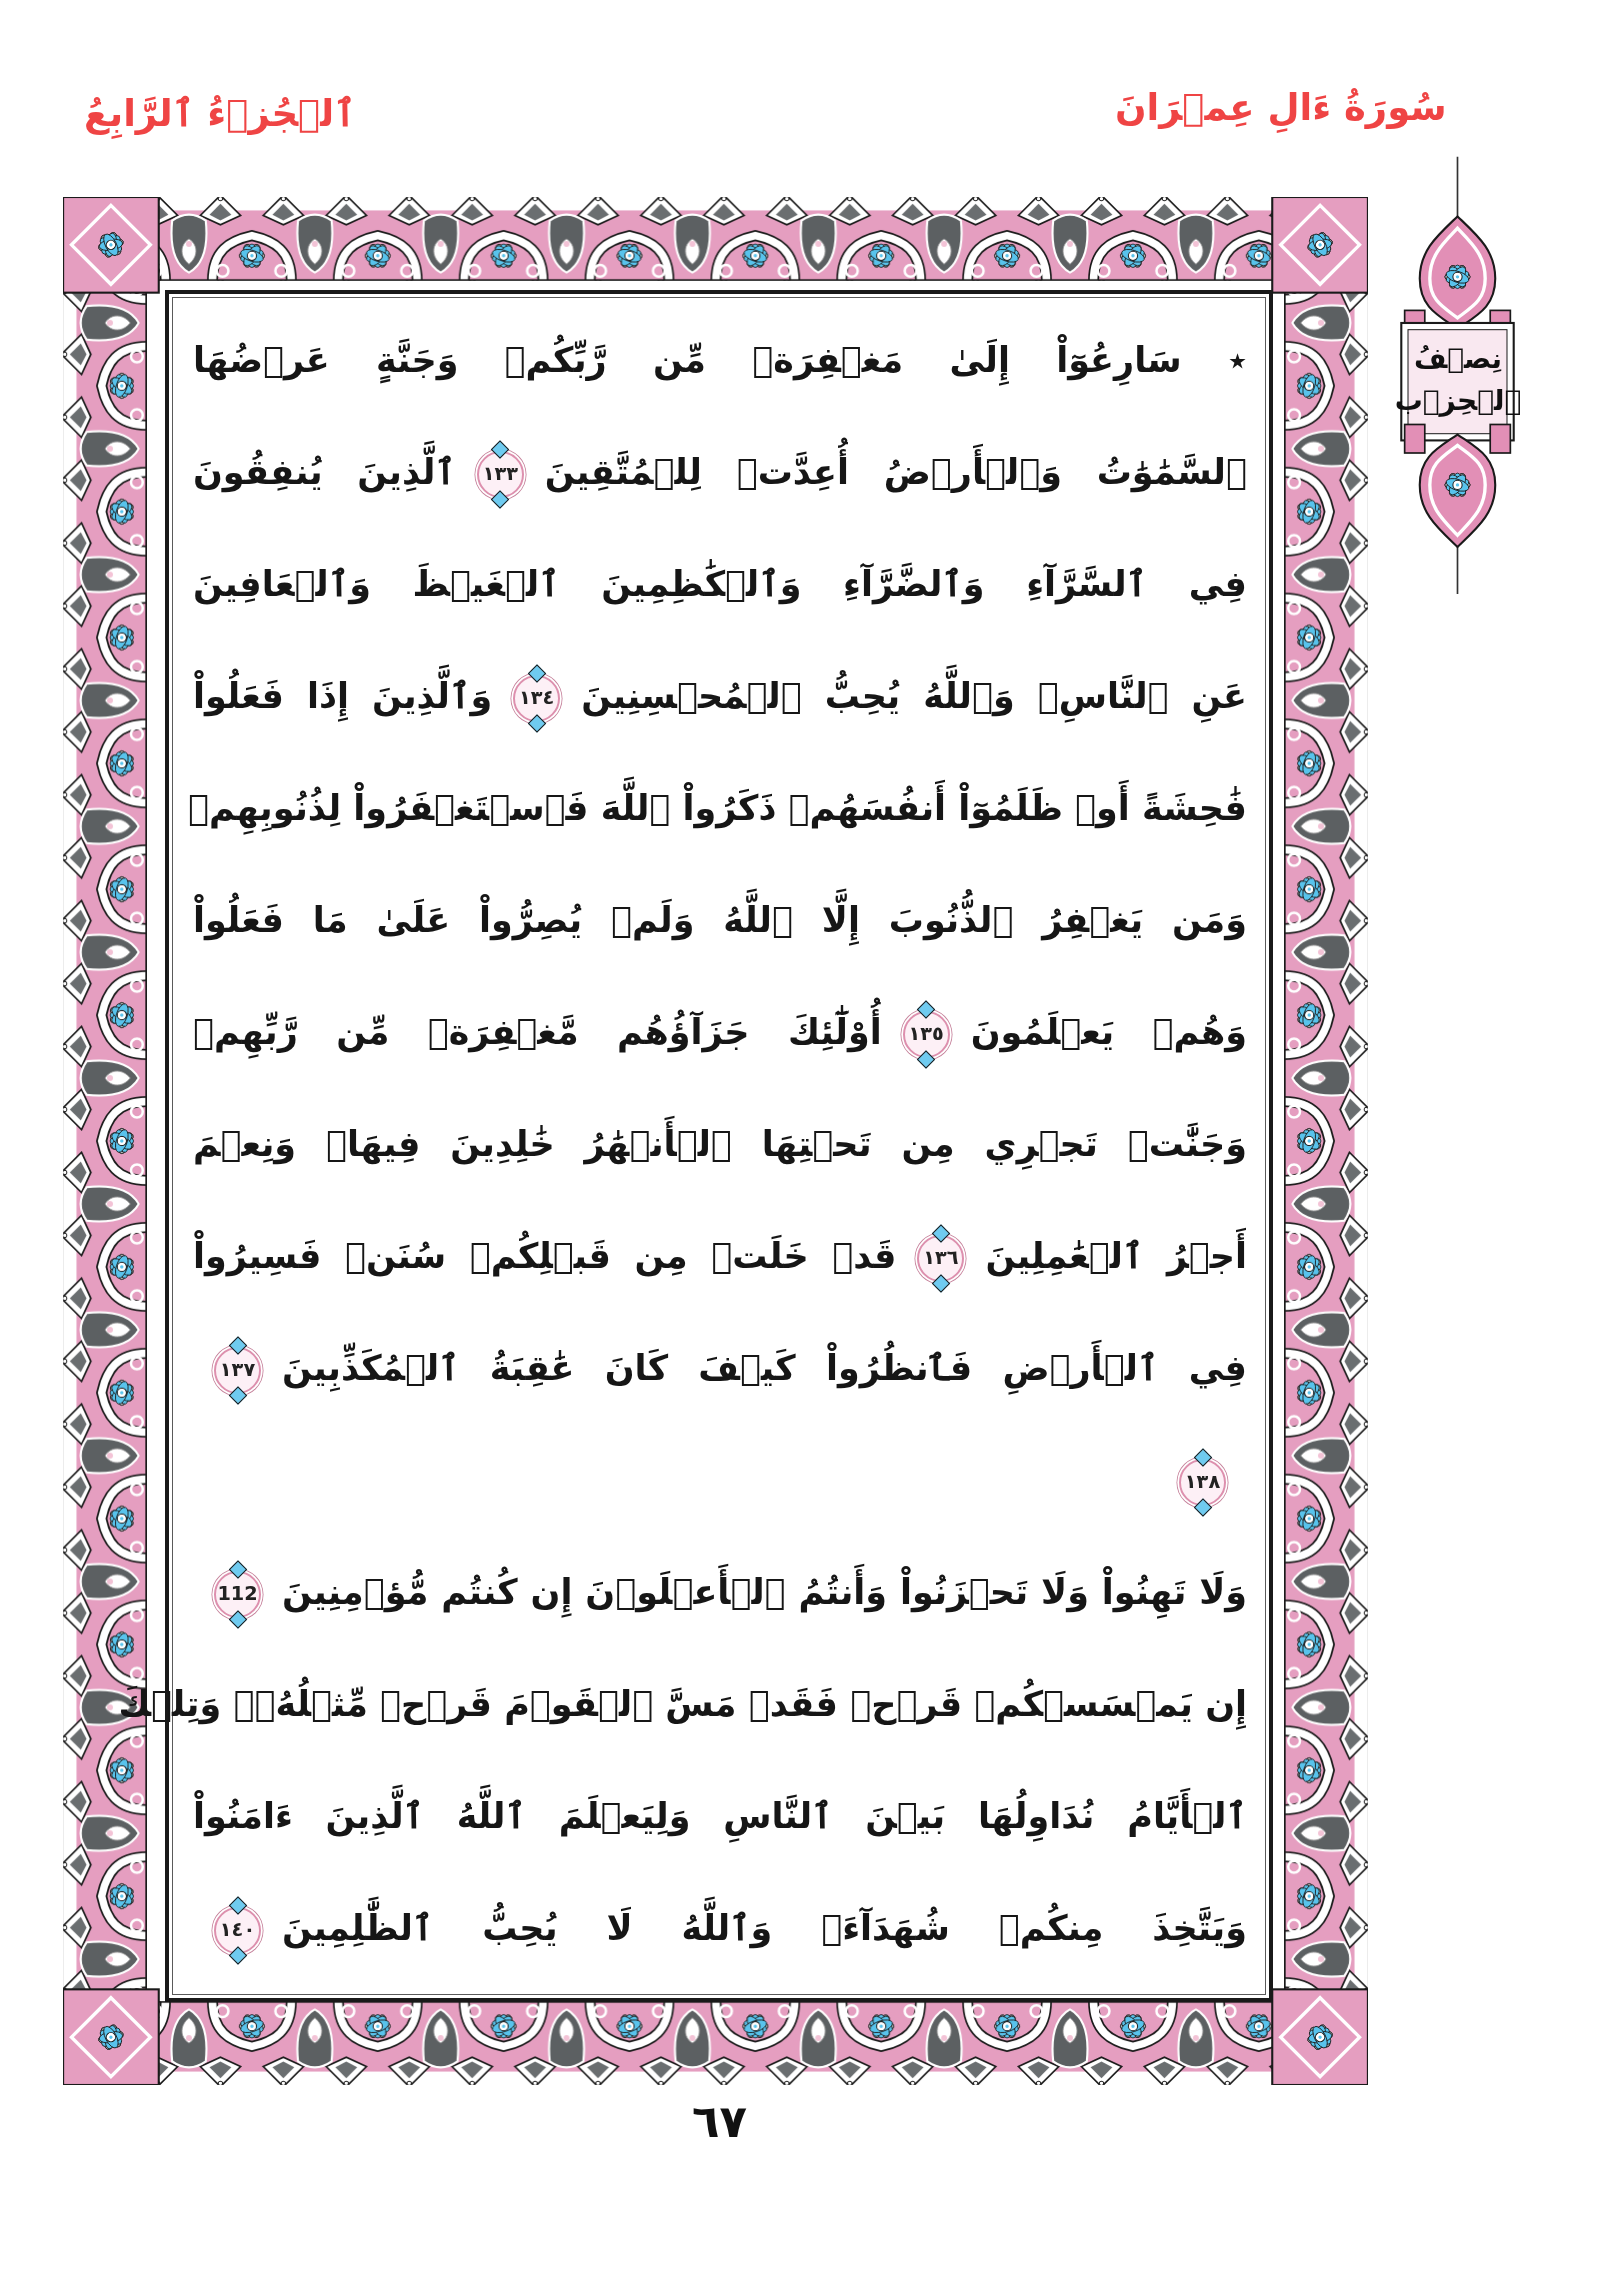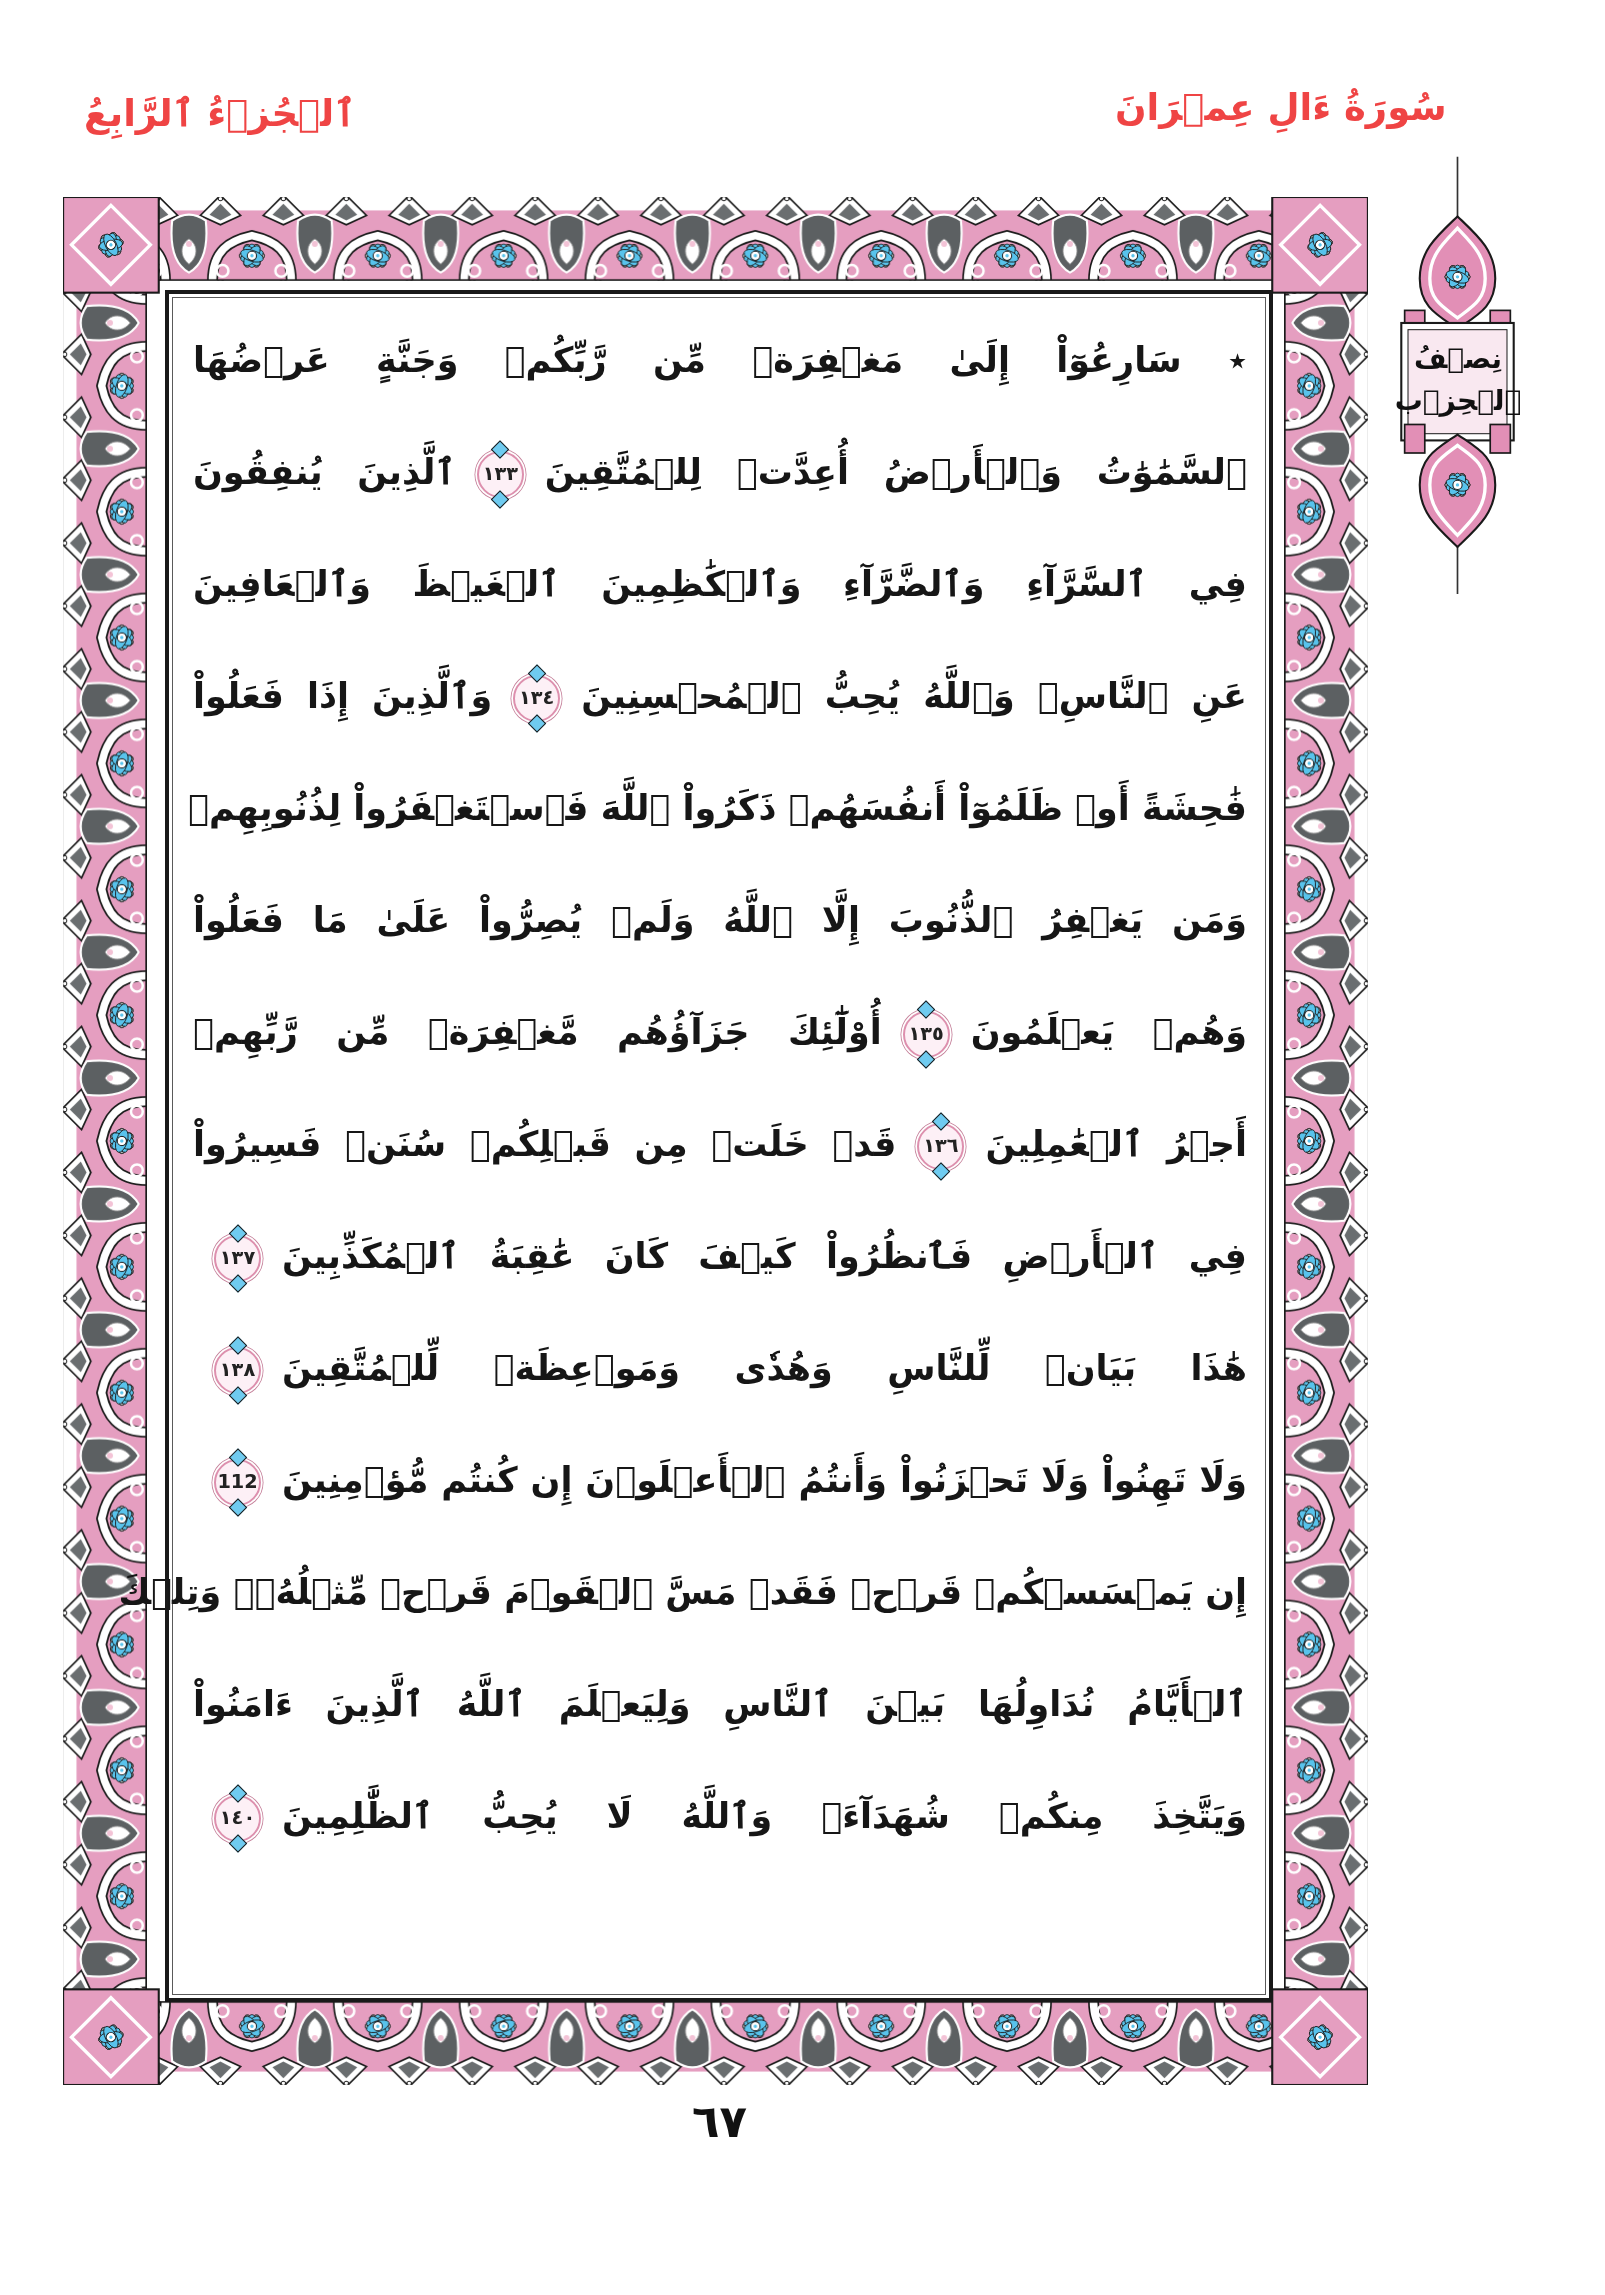--- a/index.html
+++ b/index.html
@@ -147,27 +147,28 @@
       </span><span class="qtxt">ٱلَّذِينَ يُنفِقُونَ</span></div>
     <div class="qline"><span class="qtxt">فِي ٱلسَّرَّآءِ وَٱلضَّرَّآءِ وَٱلۡكَٰظِمِينَ ٱلۡغَيۡظَ وَٱلۡعَافِينَ</span></div>
     <div class="qline"><span class="qtxt">عَنِ ٱلنَّاسِۗ وَٱللَّهُ يُحِبُّ ٱلۡمُحۡسِنِينَ</span><span class="vm">
         <span class="vnum">١٣٤</span>
       </span><span class="qtxt">وَٱلَّذِينَ إِذَا فَعَلُواْ</span></div>
     <div class="qline"><span class="qtxt">فَٰحِشَةً أَوۡ ظَلَمُوٓاْ أَنفُسَهُمۡ ذَكَرُواْ ٱللَّهَ فَٱسۡتَغۡفَرُواْ لِذُنُوبِهِمۡ</span></div>
     <div class="qline"><span class="qtxt">وَمَن يَغۡفِرُ ٱلذُّنُوبَ إِلَّا ٱللَّهُ وَلَمۡ يُصِرُّواْ عَلَىٰ مَا فَعَلُواْ</span></div>
     <div class="qline"><span class="qtxt">وَهُمۡ يَعۡلَمُونَ</span><span class="vm">
         <span class="vnum">١٣٥</span>
       </span><span class="qtxt">أُوْلَٰٓئِكَ جَزَآؤُهُم مَّغۡفِرَةٞ مِّن رَّبِّهِمۡ</span></div>
+    <div class="qline"><span class="qtxt">وَجَنَّٰتٞ تَجۡرِي مِن تَحۡتِهَا ٱلۡأَنۡهَٰرُ خَٰلِدِينَ فِيهَاۚ وَنِعۡمَ</span></div>
     <div class="qline"><span class="qtxt">أَجۡرُ ٱلۡعَٰمِلِينَ</span><span class="vm">
         <span class="vnum">١٣٦</span>
       </span><span class="qtxt">قَدۡ خَلَتۡ مِن قَبۡلِكُمۡ سُنَنٞ فَسِيرُواْ</span></div>
     <div class="qline"><span class="qtxt">فِي ٱلۡأَرۡضِ فَٱنظُرُواْ كَيۡفَ كَانَ عَٰقِبَةُ ٱلۡمُكَذِّبِينَ</span><span class="vm">
         <span class="vnum">١٣٧</span>
       </span></div>
-    <div class="qline"><span class="qtxt">هَٰذَا بَيَانٞ لِّلنَّاسِ وَهُدٗى وَمَوۡعِظَةٞ لِّلۡمُتَّقِينَ</span><span class="vm">
+    <div class="qline"><span class="vm">
         <span class="vnum">١٣٨</span>
       </span></div>
     <div class="qline"><span class="qtxt">وَلَا تَهِنُواْ وَلَا تَحۡزَنُواْ وَأَنتُمُ ٱلۡأَعۡلَوۡنَ إِن كُنتُم مُّؤۡمِنِينَ</span><span class="vm">
         <span class="vnum">112</span>
       </span></div>
     <div class="qline"><span class="qtxt">إِن يَمۡسَسۡكُمۡ قَرۡحٞ فَقَدۡ مَسَّ ٱلۡقَوۡمَ قَرۡحٞ مِّثۡلُهُۥۚ وَتِلۡكَ</span></div>
     <div class="qline"><span class="qtxt">ٱلۡأَيَّامُ نُدَاوِلُهَا بَيۡنَ ٱلنَّاسِ وَلِيَعۡلَمَ ٱللَّهُ ٱلَّذِينَ ءَامَنُواْ</span></div>
     <div class="qline"><span class="qtxt">وَيَتَّخِذَ مِنكُمۡ شُهَدَآءَۗ وَٱللَّهُ لَا يُحِبُّ ٱلظَّٰلِمِينَ</span><span class="vm">
         <span class="vnum">١٤٠</span>
       </span></div>

